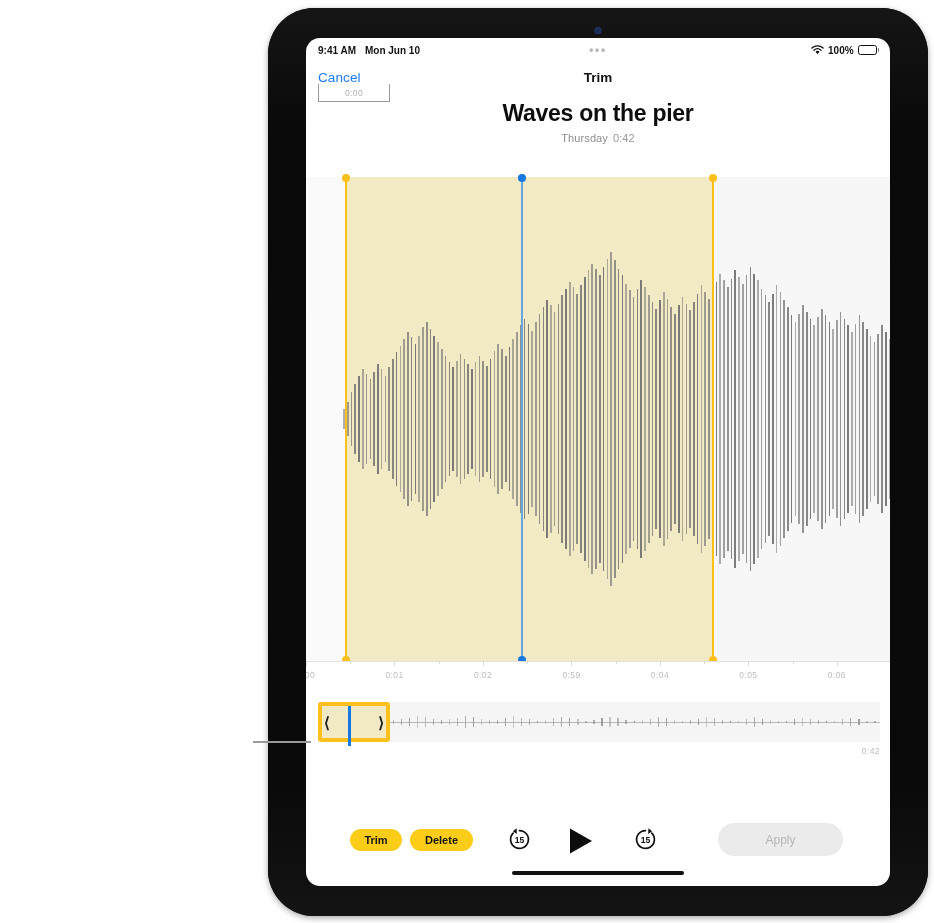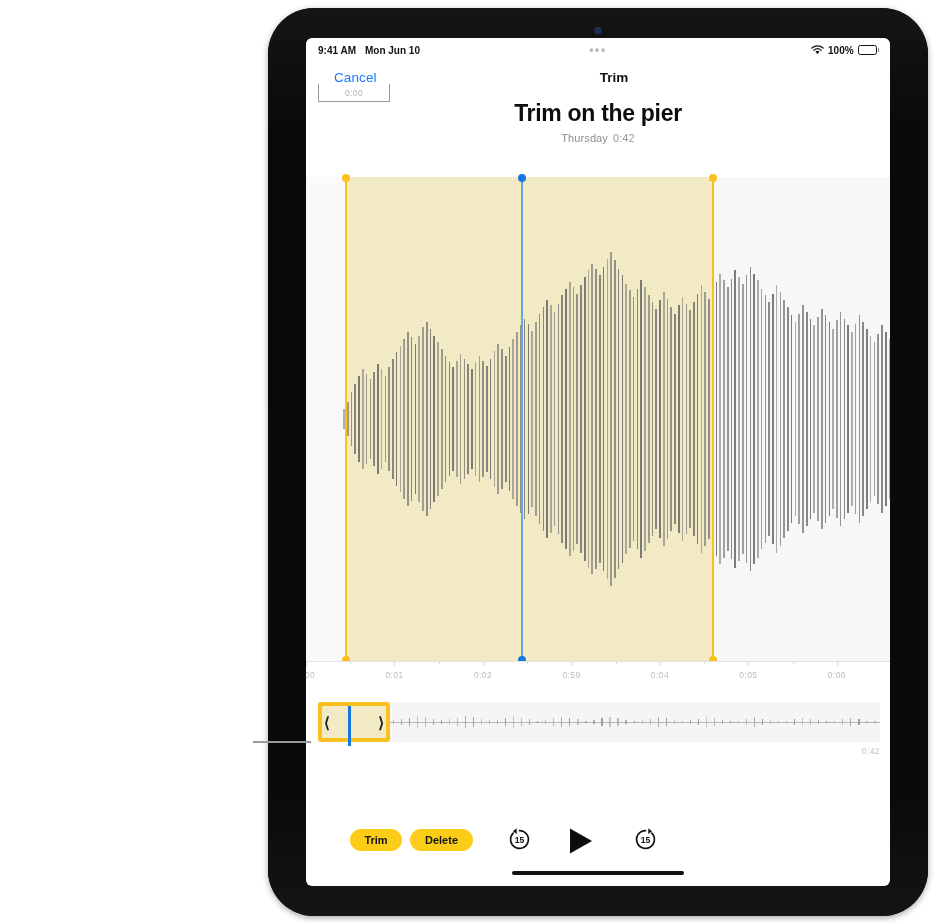--- a/index.html
+++ b/index.html
@@ -26,41 +26,41 @@
   .camera {
     position:absolute; left:50%; top:19px; transform:translateX(-50%);
     width:7px; height:7px; border-radius:50%;
     background:#1a2b50;
     box-shadow: inset 0 0 2px #2a4a8a;
   }
   .screen {
     position:absolute; left:38px; top:30px;
     width:584px; height:848px;
     background:#ffffff;
-    border-radius:6px;
+    border-radius:14px;
     overflow:hidden;
   }
 
   
   .statusbar {
     position:absolute; left:0; top:0; width:584px; height:24px;
     display:flex; align-items:center;
     font-size:10px; font-weight:bold; color:#111;
   }
   .sb-left { position:absolute; left:12px; display:flex; gap:9px; align-items:center; white-space:nowrap; }
   .sb-center { position:absolute; left:50%; transform:translateX(-50%); color:#b9b9b9; font-size:12px; letter-spacing:1.6px; line-height:1; }
   .sb-right { position:absolute; right:11px; display:flex; gap:4px; align-items:center; }
   .wifi-icon svg { display:block; }
   .batt { display:flex; align-items:center; gap:1px; }
   .batt-body { width:19px; height:9.5px; border:1.2px solid #111; border-radius:2.6px; padding:1px; }
   .batt-fill { width:100%; height:100%; background:#111; border-radius:1px; }
   .batt-cap { width:1.4px; height:4px; background:#111; border-radius:0 1px 1px 0; opacity:.55; }
 
   
-  .navbar { position:absolute; left:16px; top:24px; width:584px; height:36px; }
+  .navbar { position:absolute; left:0; top:24px; width:584px; height:36px; }
   .nav-cancel {
     position:absolute; left:12px; top:8px;
     color:#1a7afa; font-size:13.5px; letter-spacing:.1px; cursor:pointer;
   }
   .nav-title {
     position:absolute; left:50%; top:8px; transform:translateX(-50%);
     font-size:13.5px; font-weight:bold; color:#111;
   }
 
   
@@ -206,21 +206,21 @@
             <span class="batt-cap"></span>
           </span>
         </div>
       </div>
 
       <div class="navbar">
         <div class="nav-cancel">Cancel</div>
         <div class="nav-title">Trim</div>
       </div>
 
-      <div class="rec-title">Trim on the pier</div>
+      <div class="rec-title">Waves on the pier</div>
       <div class="rec-sub">
         <span>Thursday</span><span class="dur">0:42</span>
       </div>
 
       <div class="wavepanel">
         <div class="wave-left-pad"></div>
         <div class="selection" id="sel-big" style="left: 39.8182px; width: 367.212px;"></div>
         <div class="wave-canvas" id="wave-big">
             <div class="bar" style="left: 37.1636px; top: 231.981px; height: 20.0376px; opacity: 0.55;"></div>
             <div class="bar" style="left: 40.926px; top: 225.302px; height: 33.396px; opacity: 0.64;"></div>
@@ -514,20 +514,21 @@
         </div>
 
         <div class="ctrl ctrl-fwd">
           <svg width="27" height="27" viewBox="0 0 27 27">
             <path d="M13.5 4.6 a8.9 8.9 0 1 0 6.3 2.6" stroke="#111" stroke-width="1.7" fill="none" stroke-linecap="round"></path>
             <path d="M16.4 2.2 L20.1 5.3 L16.2 8.1 Z" fill="#111"></path>
             <text x="13.5" y="17.4" text-anchor="middle" font-family="Liberation Sans, sans-serif" font-size="8.6" font-weight="bold" fill="#111">15</text>
           </svg>
         </div>
 
+        <div class="apply-btn">Apply</div>
       </div>
 
       <div class="home-ind"></div>
     </div>
   </div>
 
   <div class="leader"></div>
 </div>
 
 </body></html>

